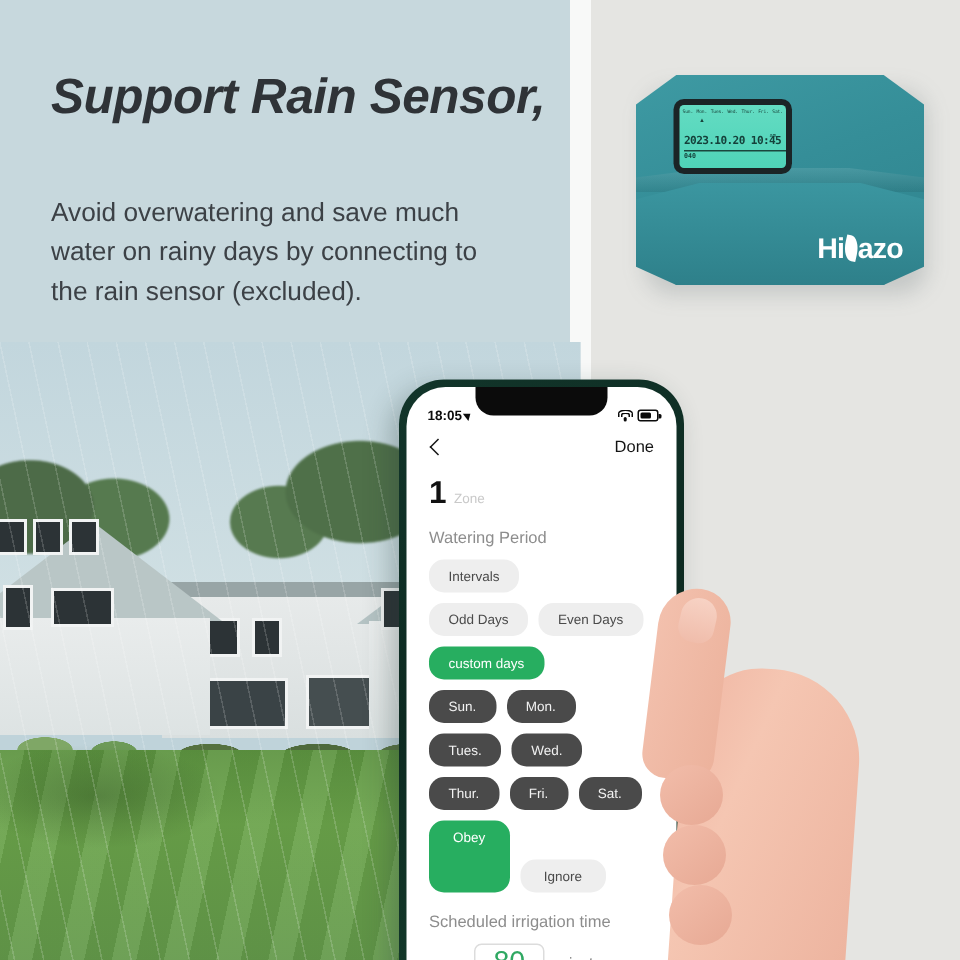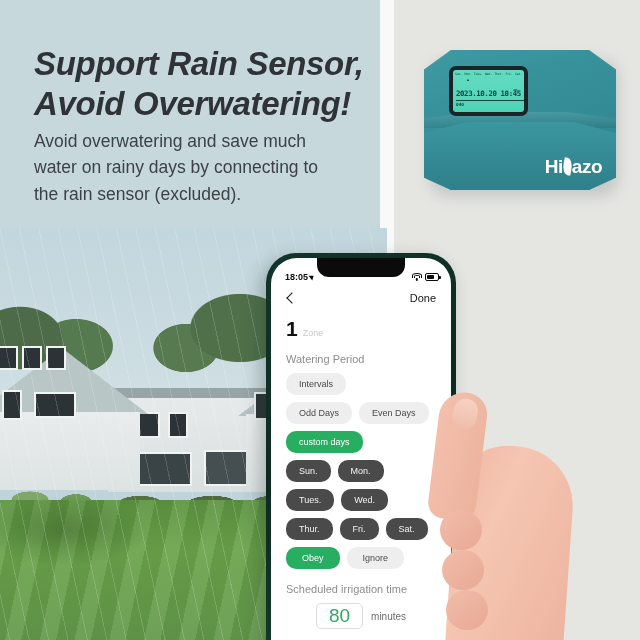--- a/index.html
+++ b/index.html
@@ -319,21 +319,20 @@
 <body>
 
 <div id="stage">
 
   <div class="panel-left-top"></div>
   <div class="panel-right"></div>
   <div class="panel-gap"></div>
 
   <div class="headline">
     <div>Support Rain Sensor,</div>
-    <div>Avoid Overwatering!</div>
   </div>
   <div class="subcopy">Avoid overwatering and save much water on rainy days by connecting to the rain sensor (excluded).</div>
 
   <div class="photo">
     <div class="sky"></div>
     <div class="treeline"></div>
 
     <div class="house h-mid">
       <div class="roof"></div>
         <div class="body"></div>
@@ -451,21 +450,21 @@
           <span class="chip dark big">Wed.</span>
         </div>
         <div class="chip-row">
           <span class="chip dark big">Thur.</span>
           <span class="chip dark big">Fri.</span>
           <span class="chip dark big">Sat.</span>
         </div>
 
         <div class="chip-row">
           <span class="chip big green" style="padding:6px 16px;">Obey</span>
-          <span class="chip big" style="padding:6px 16px;">Ignore</span>
+          <span class="chip big" style="padding:6px 16px;margin-top:26px;">Ignore</span>
         </div>
 
         <div class="section-title" style="margin-bottom:2px;">Scheduled irrigation time</div>
         <div class="minutes-row">
           <span class="minutes-box">80</span>
           <span class="minutes-unit">minutes</span>
         </div>
 
       </div>
     </div>

